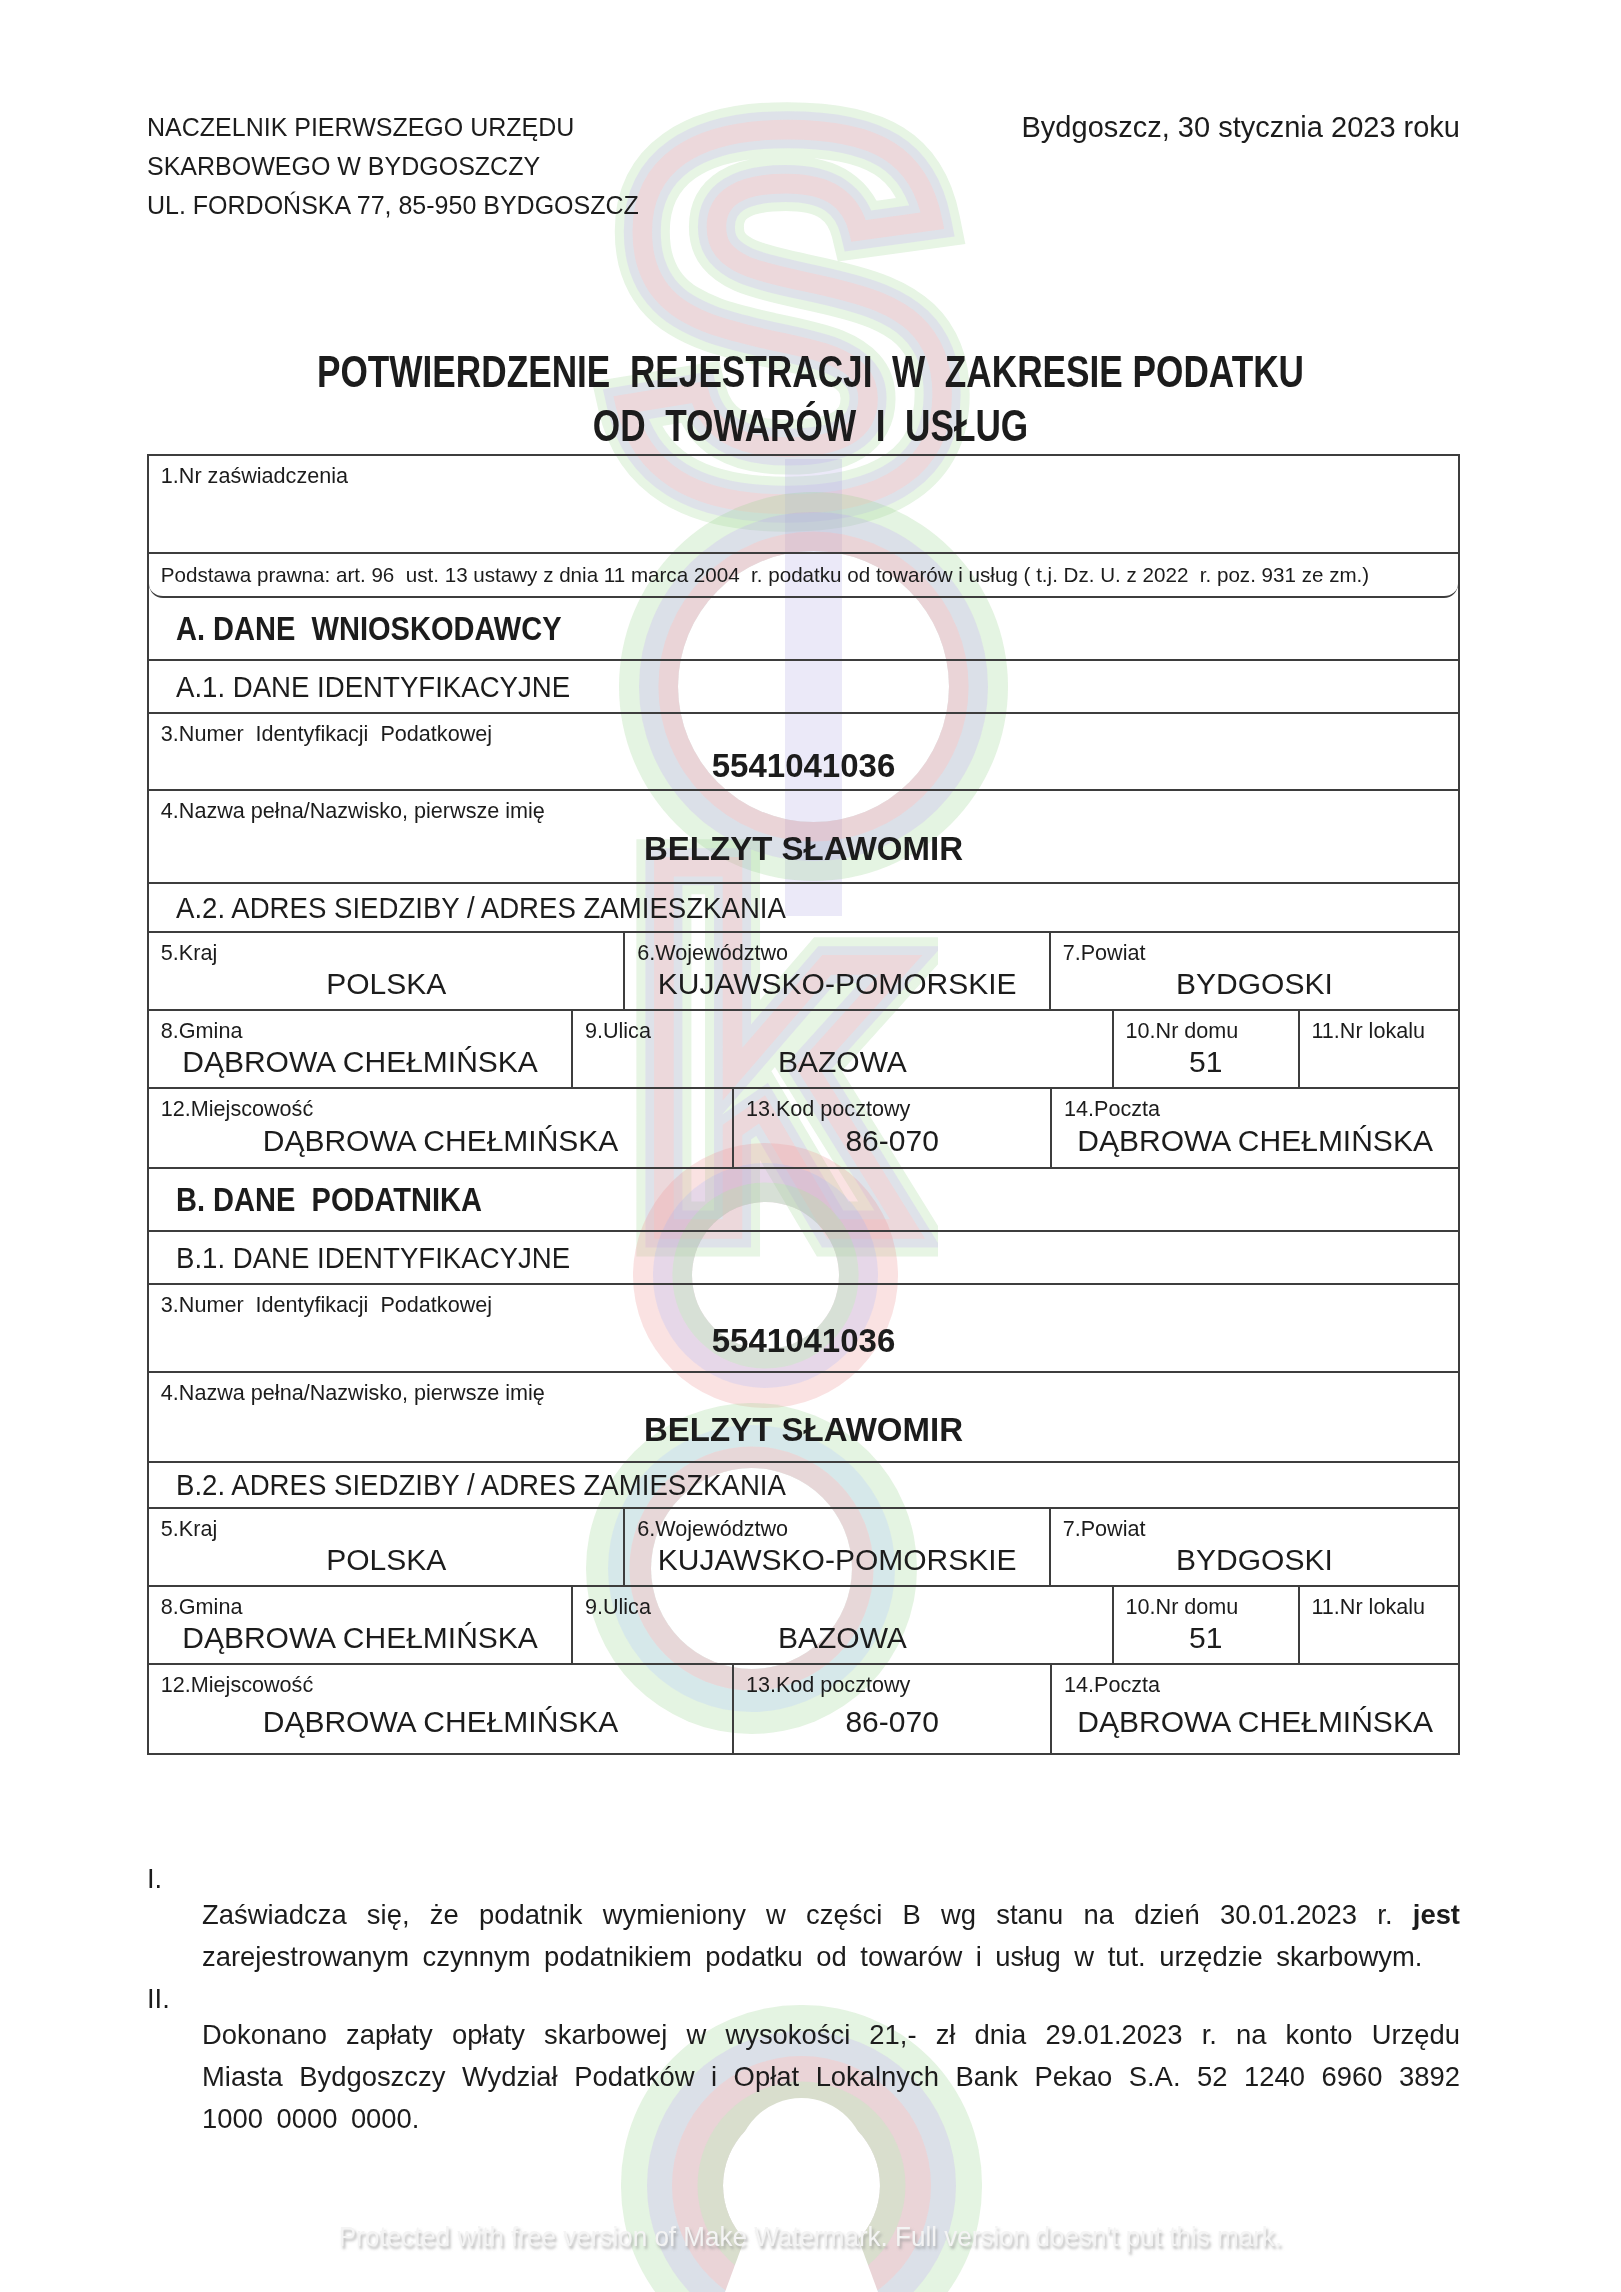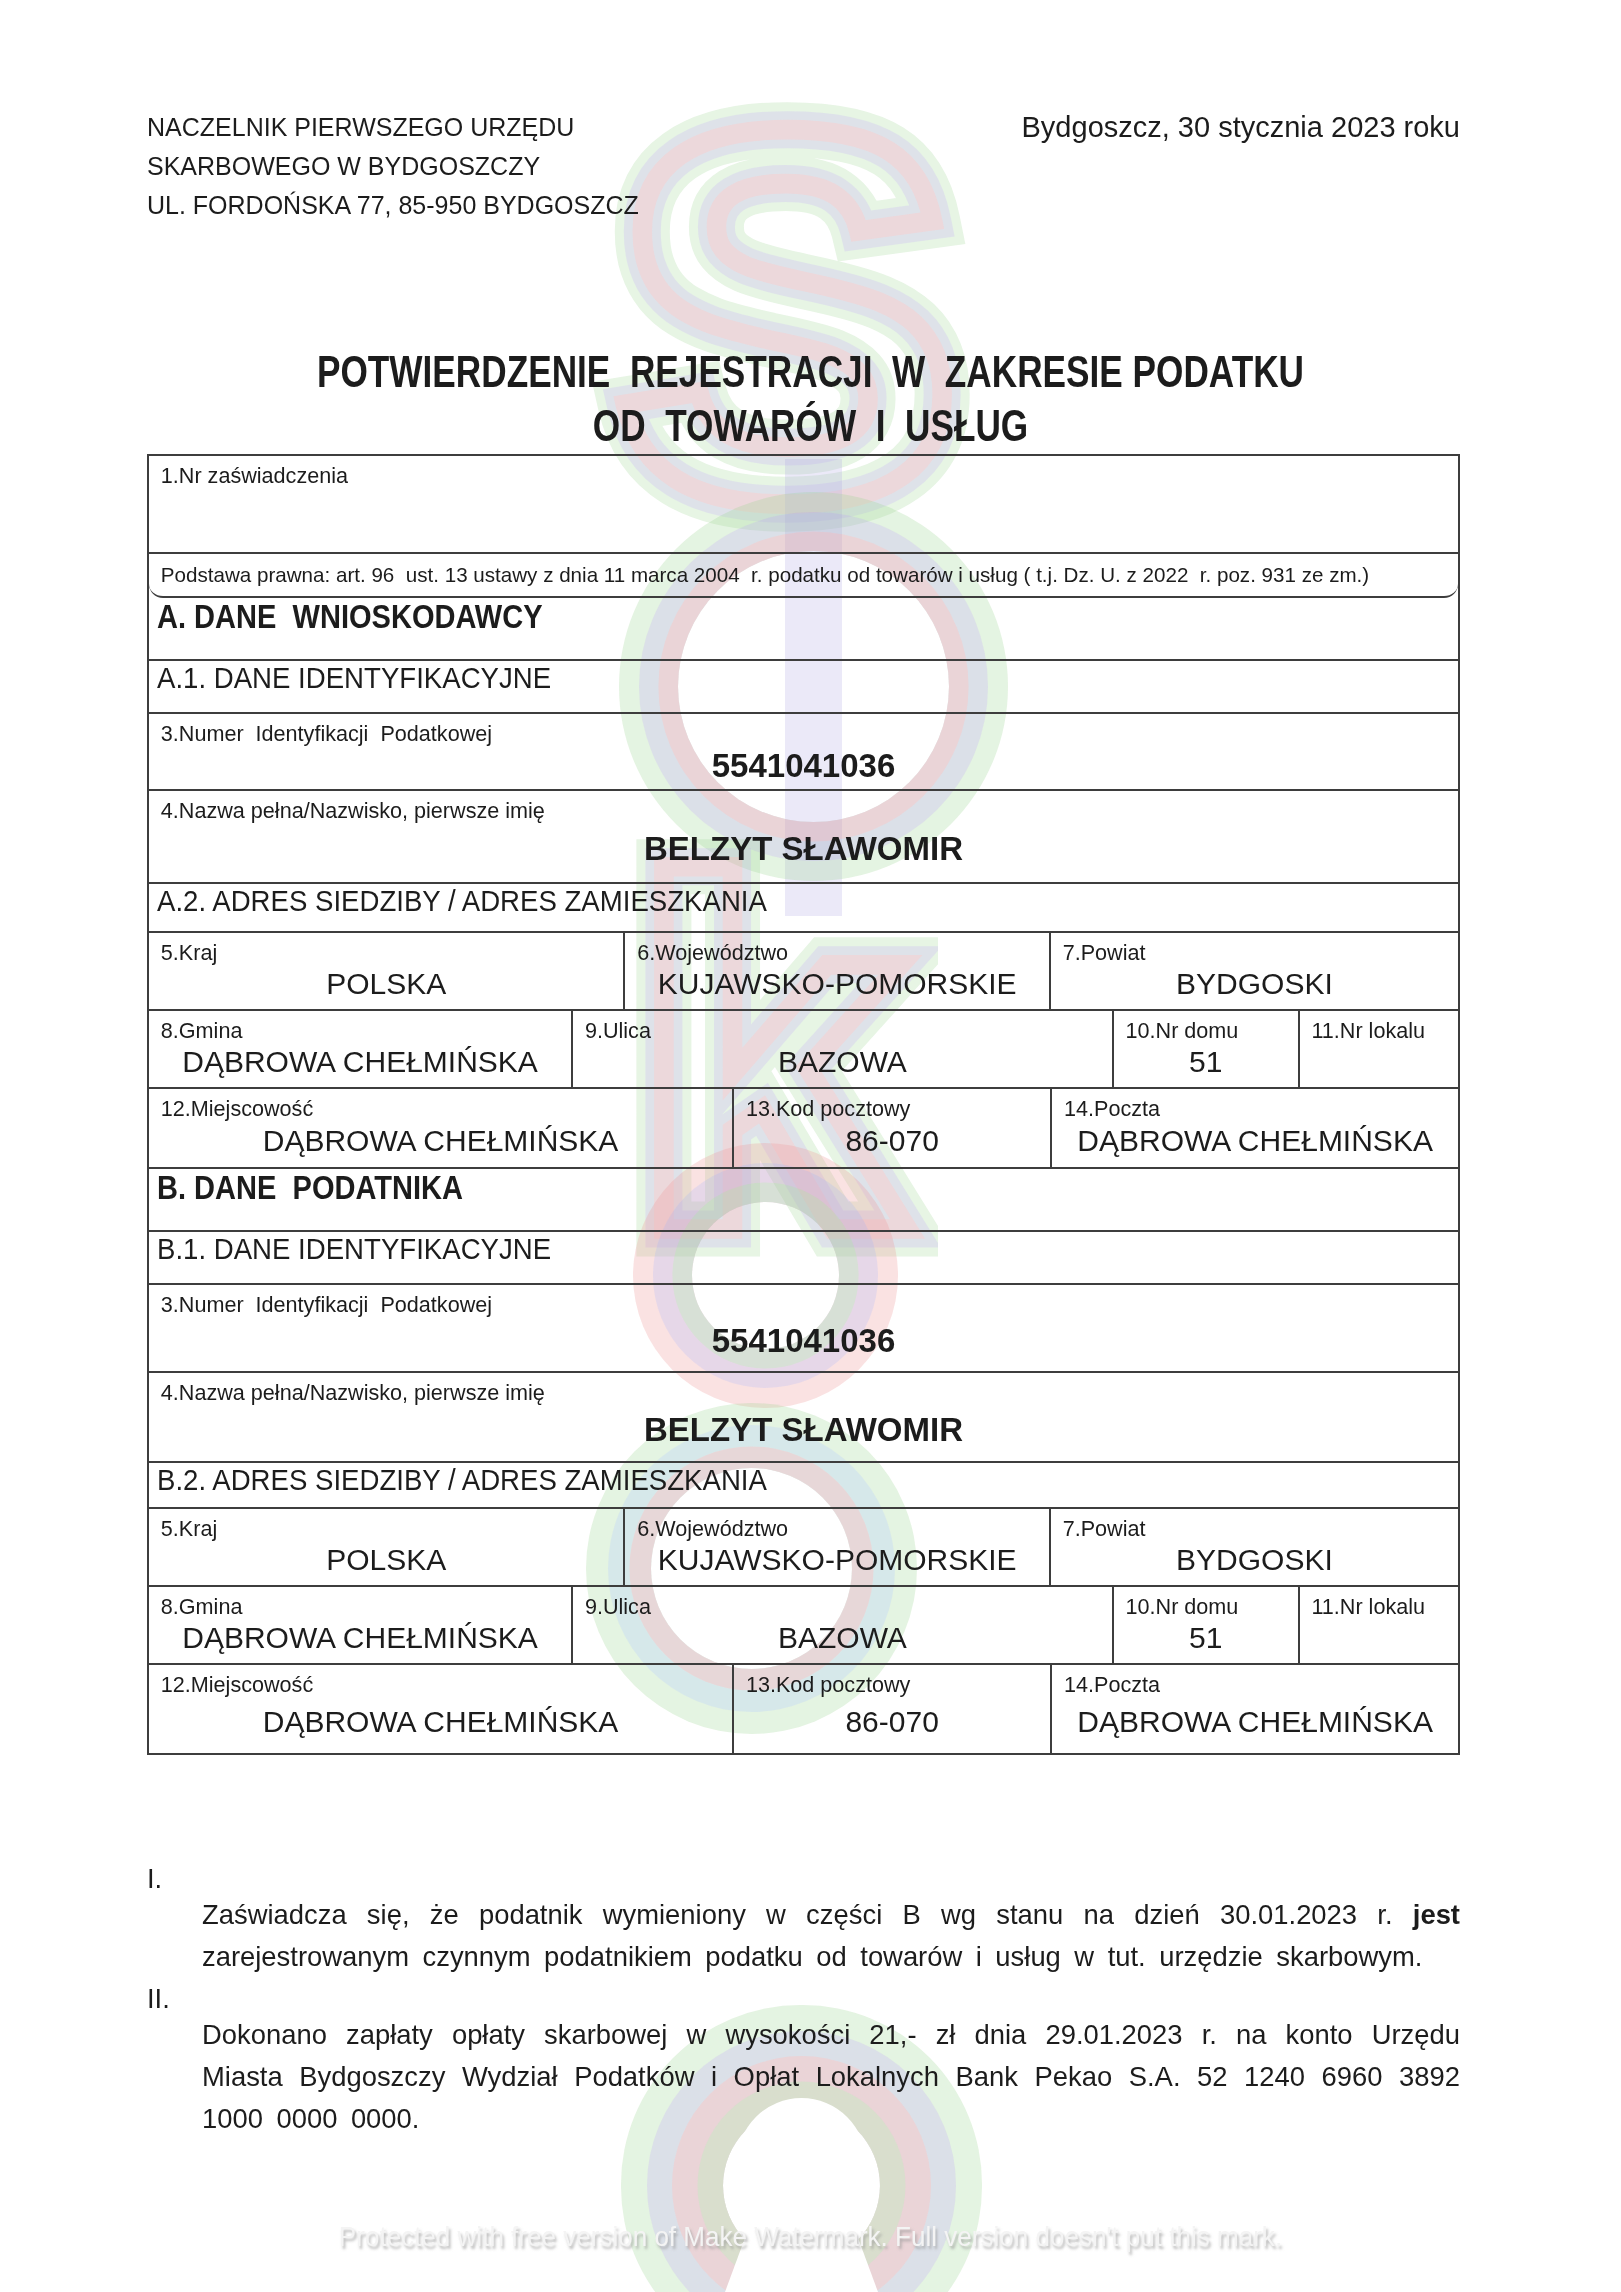--- a/index.html
+++ b/index.html
@@ -39,21 +39,21 @@
   }
   .t-row{display:flex;border-bottom:2px solid var(--line);box-sizing:border-box;}
   .t-row:last-child{border-bottom:none;}
   .t-cell{border-right:2px solid var(--line);box-sizing:border-box;display:flex;flex-direction:column;min-width:0;}
   .t-cell:last-child{border-right:none;}
   .lbl{font-size:21.6px;line-height:26.5px;padding:6.9px 11.8px 0;white-space:pre;}
   .val{flex:1;display:flex;align-items:center;justify-content:center;font-size:30px;padding:0 7.8px 7.8px;white-space:pre;}
   .val.left{justify-content:flex-start;padding-left:11.8px;}
   .val.big{font-size:33px;font-weight:bold;}
   .val.plain34{font-size:33px;}
-  .sec-row{display:flex;padding-left:8px;border-bottom:2px solid var(--line);box-sizing:border-box;}
+  .sec-row{display:flex;align-items:center;padding-left:27px;border-bottom:2px solid var(--line);box-sizing:border-box;}
   .sec-main{font-size:33px;font-weight:bold;}
   .sec-sub{font-size:30px;}
   .cx88{display:inline-block;transform:scaleX(0.88);transform-origin:0 50%;white-space:pre;}
   .cx92{display:inline-block;transform:scaleX(0.92);transform-origin:0 50%;white-space:pre;}
   .legal-row{display:flex;align-items:center;padding-left:11.8px;border-bottom:2px solid var(--line);box-sizing:border-box;font-size:20.6px;white-space:pre;}
   .statements{position:absolute;left:147px;top:1858px;width:1313px;}
   .stmt{display:flex;}
   .stmt-num{width:55px;font-size:27.4px;line-height:42px;flex:none;}
   .stmt-body{flex:1;font-size:27.4px;line-height:42px;text-align:justify;word-spacing:5.9px;margin-top:36px;}
   .stmt-body b{font-weight:bold;}

